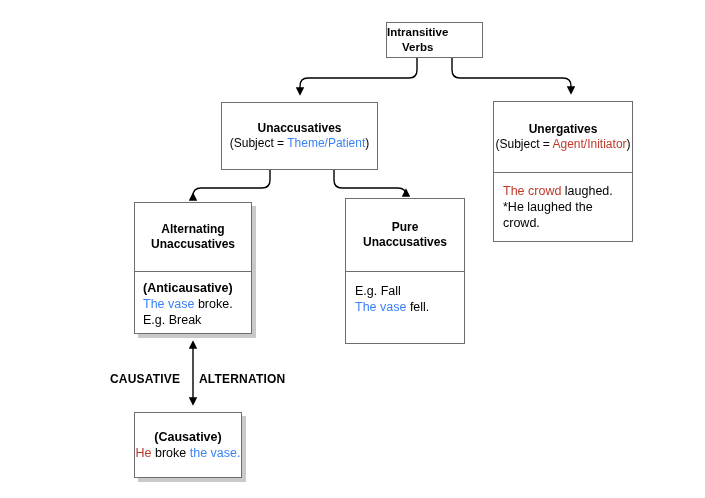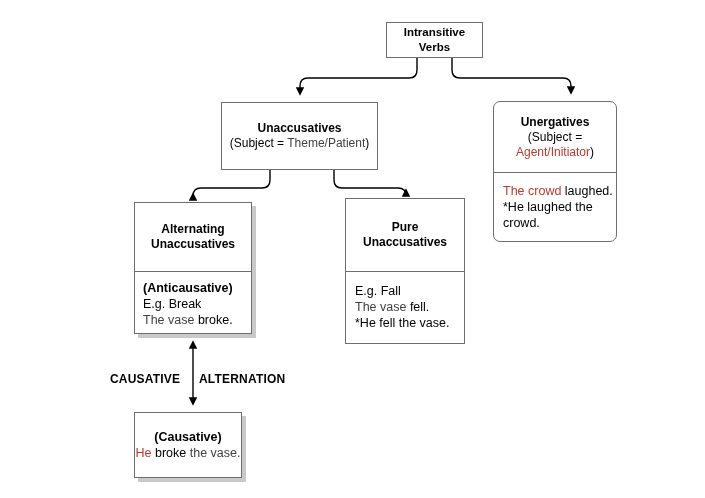--- a/index.html
+++ b/index.html
@@ -54,38 +54,38 @@
   .node .body {
     font-size: 12.5px;
     color: #000000;
     line-height: 16px;
     text-align: left;
   }
   .node .body .centered {
     text-align: center;
     font-weight: bold;
   }
-  .blue { color: #404040; }
+  .blue { color: #3b82f6; }
   .red  { color: #c0392b; }
 
   
   #node-intransitive {
     left: 386px; top: 22px; width: 97px; height: 36px;
-    display: flex; align-items: center; justify-content: center;
+    display: flex; align-items: center; 
   }
   #node-intransitive .head { font-size: 11.5px; }
 
   #node-unaccusatives {
     left: 221px; top: 102px; width: 157px; height: 68px;
     display: flex; align-items: center; justify-content: center;
   }
 
   #node-unergatives {
-    left: 493px; top: 101px; width: 124px; height: 141px;
-    display: flex; flex-direction: column; border-radius: 7px;
+    left: 493px; top: 101px; width: 140px; height: 141px;
+    display: flex; flex-direction: column;
   }
   #node-unergatives .head {
     height: 70px; display: flex; flex-direction: column;
     align-items: center; justify-content: center;
   }
   #node-unergatives .body { padding: 10px 0 0 9px; }
 
   #node-alternating {
     left: 134px; top: 202px; width: 118px; height: 132px;
     display: flex; flex-direction: column;
@@ -179,35 +179,34 @@
   </div>
 
   <div class="node shadow" id="node-alternating">
     <div class="head">
       <div class="title">Alternating</div>
       <div class="title">Unaccusatives</div>
     </div>
     <div class="divider"></div>
     <div class="body">
       <div class="centered">(Anticausative)</div>
+      <div><span class="blue">The vase</span><span> broke.</span></div>
       <div>E.g. Break</div>
-      <div><span class="blue">The vase</span><span> broke.</span></div>
     </div>
   </div>
 
   <div class="node" id="node-pure">
     <div class="head">
       <div class="title">Pure</div>
       <div class="title">Unaccusatives</div>
     </div>
     <div class="divider"></div>
     <div class="body">
       <div>E.g. Fall</div>
       <div><span class="blue">The vase</span><span> fell.</span></div>
-      <div>*He fell the vase.</div>
     </div>
   </div>
 
   <div class="node shadow" id="node-causative">
     <div class="body">
       <div class="centered">(Causative)</div>
       <div><span class="red">He</span><span> broke </span><span class="blue">the vase.</span></div>
     </div>
   </div>
 

